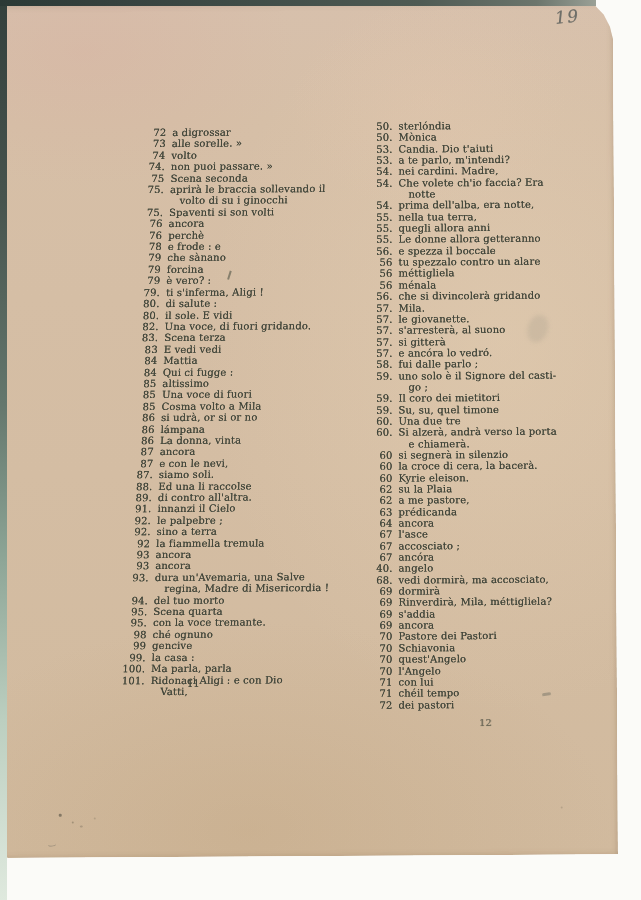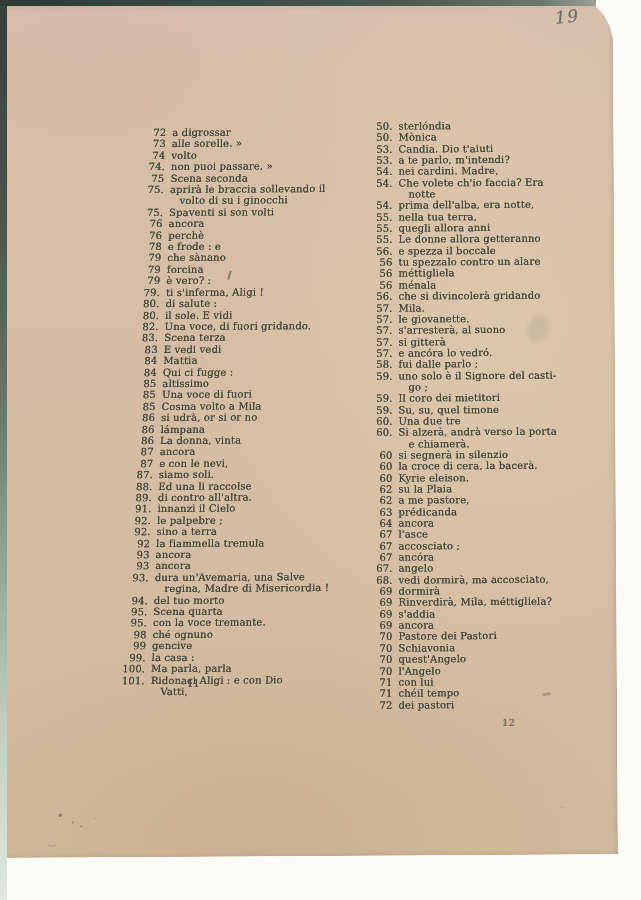--- a/index.html
+++ b/index.html
@@ -44,21 +44,21 @@
   }
   .col-right{
     left:363px;top:121px;width:238px;line-height:11.35px;
     transform:skewX(-0.35deg);transform-origin:0 0;
   }
   .entry{padding-left:46px;text-indent:-46px;}
   .num{display:inline-block;width:30px;padding-right:6px;text-align:right;text-indent:0;white-space:nowrap;}
   
   .pgnum{position:absolute;font-size:10px;color:var(--ink,#43473b);text-shadow:0 0 0.4px var(--ink,#43473b);}
   .pgnum-left{left:184px;top:677px;}
-  .pgnum-right{left:499px;top:718px;opacity:0.72;filter:blur(0.2px);}
+  .pgnum-right{left:476px;top:718px;opacity:0.72;filter:blur(0.2px);}
   
   .handwritten{
     position:absolute;left:556px;top:8px;
     font-size:17px;font-style:italic;color:var(--pencil,#6e6e68);
     letter-spacing:1.5px;transform:rotate(-5deg);
     text-shadow:0.3px 0.3px 0.4px rgba(110,110,104,0.5);
   }
   
   .stain{position:absolute;pointer-events:none;}
   .stain-smudge{left:527px;top:316px;width:20px;height:28px;border-radius:50%;
@@ -165,21 +165,21 @@
       <div class="entry"><span class="num">60</span><span class="txt">si segnerà in silenzio</span></div>
       <div class="entry"><span class="num">60</span><span class="txt">la croce di cera, la bacerà.</span></div>
       <div class="entry"><span class="num">60</span><span class="txt">Kyrie eleison.</span></div>
       <div class="entry"><span class="num">62</span><span class="txt">su la Plaia</span></div>
       <div class="entry"><span class="num">62</span><span class="txt">a me pastore,</span></div>
       <div class="entry"><span class="num">63</span><span class="txt">prédicanda</span></div>
       <div class="entry"><span class="num">64</span><span class="txt">ancora</span></div>
       <div class="entry"><span class="num">67</span><span class="txt">l'asce</span></div>
       <div class="entry"><span class="num">67</span><span class="txt">accosciato ;</span></div>
       <div class="entry"><span class="num">67</span><span class="txt">ancóra</span></div>
-      <div class="entry"><span class="num">67.</span><span class="txt">angelo</span></div>
+      <div class="entry"><span class="num">40.</span><span class="txt">angelo</span></div>
       <div class="entry"><span class="num">68.</span><span class="txt">vedi dormirà, ma accosciato,</span></div>
       <div class="entry"><span class="num">69</span><span class="txt">dormirà</span></div>
       <div class="entry"><span class="num">69</span><span class="txt">Rinverdirà, Mila, méttigliela?</span></div>
       <div class="entry"><span class="num">69</span><span class="txt">s'addia</span></div>
       <div class="entry"><span class="num">69</span><span class="txt">ancora</span></div>
       <div class="entry"><span class="num">70</span><span class="txt">Pastore dei Pastori</span></div>
       <div class="entry"><span class="num">70</span><span class="txt">Schiavonia</span></div>
       <div class="entry"><span class="num">70</span><span class="txt">quest'Angelo</span></div>
       <div class="entry"><span class="num">70</span><span class="txt">l'Angelo</span></div>
       <div class="entry"><span class="num">71</span><span class="txt">con lui</span></div>

